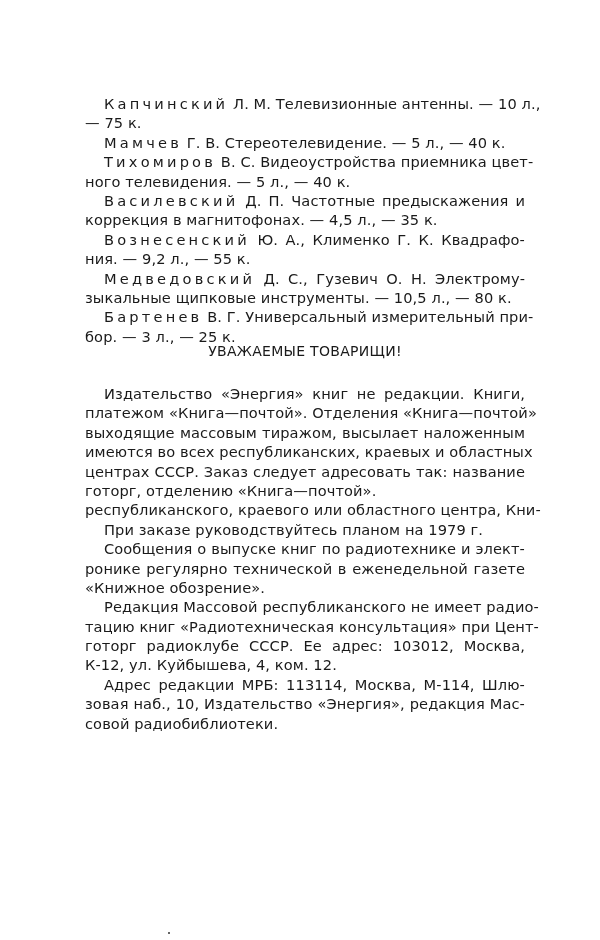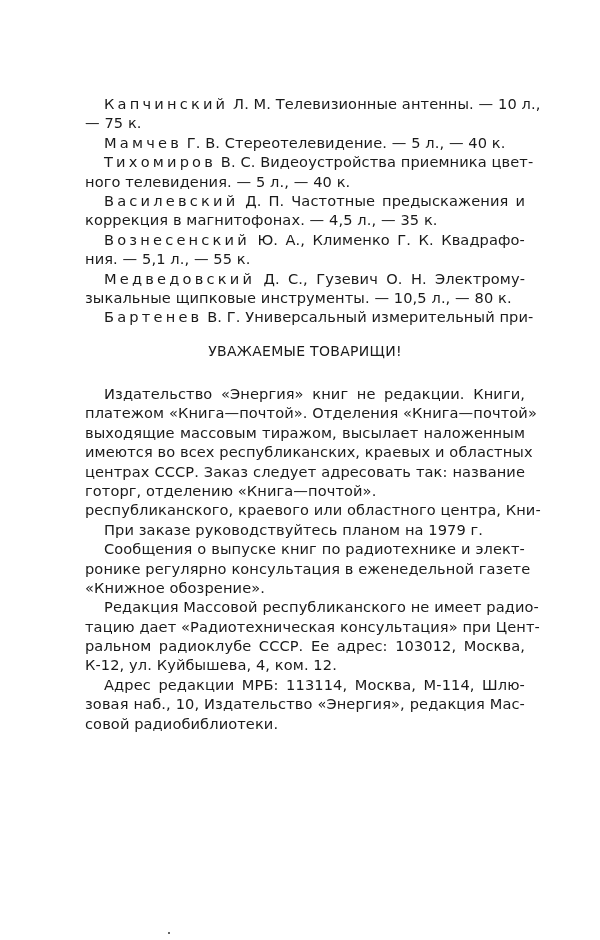--- a/index.html
+++ b/index.html
@@ -75,49 +75,50 @@
 
   <div class="line indent last"><span class="spaced">Мамчев</span><span> Г. В. Стереотелевидение. — 5 л., — 40 к.</span></div>
 
   <div class="line indent"><span class="spaced">Тихомиров</span><span> В. С. Видеоустройства приемника цвет-</span></div>
   <div class="line last">ного телевидения. — 5 л., — 40 к.</div>
 
   <div class="line indent"><span class="spaced">Василевский</span><span> Д. П. Частотные предыскажения и</span></div>
   <div class="line last">коррекция в магнитофонах. — 4,5 л., — 35 к.</div>
 
   <div class="line indent"><span class="spaced">Вознесенский</span><span> Ю. А., Клименко Г. К. Квадрафо-</span></div>
-  <div class="line last">ния. — 5,1 л., — 55 к.</div>
+  <div class="line last">ния. — 9,2 л., — 55 к.</div>
 
   <div class="line indent"><span class="spaced">Медведовский</span><span> Д. С., Гузевич О. Н. Электрому-</span></div>
   <div class="line last">зыкальные щипковые инструменты. — 10,5 л., — 80 к.</div>
 
   <div class="line indent"><span class="spaced">Бартенев</span><span> В. Г. Универсальный измерительный при-</span></div>
+  <div class="line last">бор. — 3 л., — 25 к.</div>
 </div>
 
 <div class="heading">УВАЖАЕМЫЕ ТОВАРИЩИ!</div>
 
 <div class="section2">
 
   <div class="line indent">Издательство «Энергия» книг не редакции. Книги,</div>
   <div class="line">платежом «Книга—почтой». Отделения «Книга—почтой»</div>
   <div class="line">выходящие массовым тиражом, высылает наложенным</div>
   <div class="line">имеются во всех республиканских, краевых и областных</div>
   <div class="line">центрах СССР. Заказ следует адресовать так: название</div>
   <div class="line last">готорг, отделению «Книга—почтой».</div>
   <div class="line">республиканского, краевого или областного центра, Кни-</div>
 
   <div class="line indent last">При заказе руководствуйтесь планом на 1979 г.</div>
 
   <div class="line indent">Сообщения о выпуске книг по радиотехнике и элект-</div>
-  <div class="line">ронике регулярно консультация в еженедельной газете</div>
+  <div class="line">ронике регулярно технической в еженедельной газете</div>
   <div class="line last">«Книжное обозрение».</div>
 
   <div class="line indent">Редакция Массовой республиканского не имеет радио-</div>
-  <div class="line">тацию дает «Радиотехническая консультация» при Цент-</div>
-  <div class="line">ральном радиоклубе СССР. Ее адрес: 103012, Москва,</div>
+  <div class="line">тацию книг «Радиотехническая консультация» при Цент-</div>
+  <div class="line">готорг радиоклубе СССР. Ее адрес: 103012, Москва,</div>
   <div class="line last">К-12, ул. Куйбышева, 4, ком. 12.</div>
 
   <div class="line indent">Адрес редакции МРБ: 113114, Москва, М-114, Шлю-</div>
   <div class="line">зовая наб., 10, Издательство «Энергия», редакция Мас-</div>
   <div class="line last">совой радиобиблиотеки.</div>
 </div>
 
 <div class="mark"></div>
 
 </body></html>

